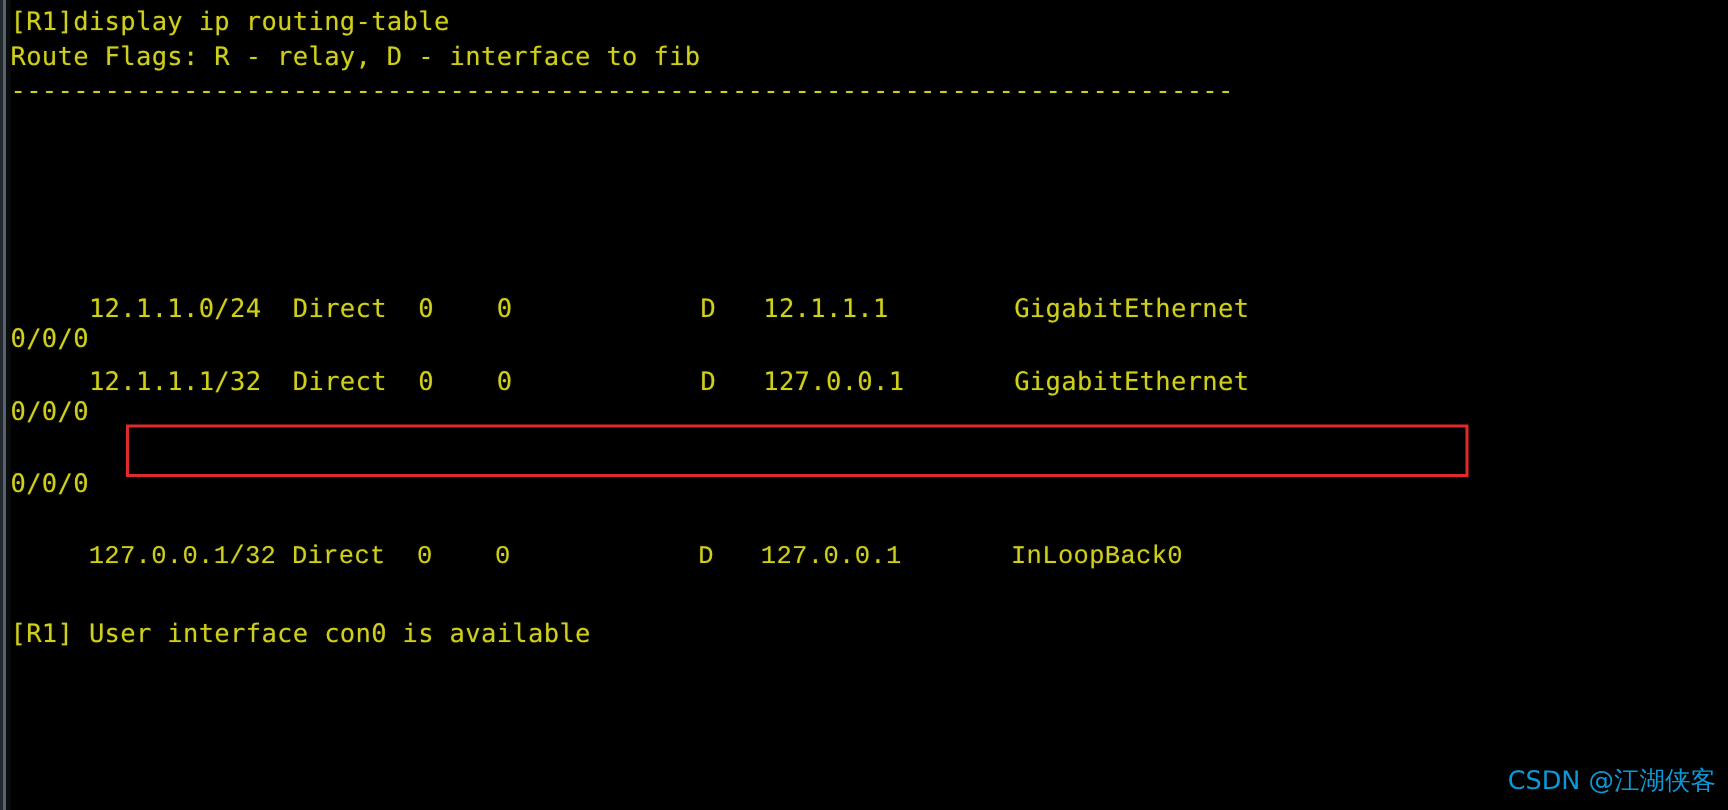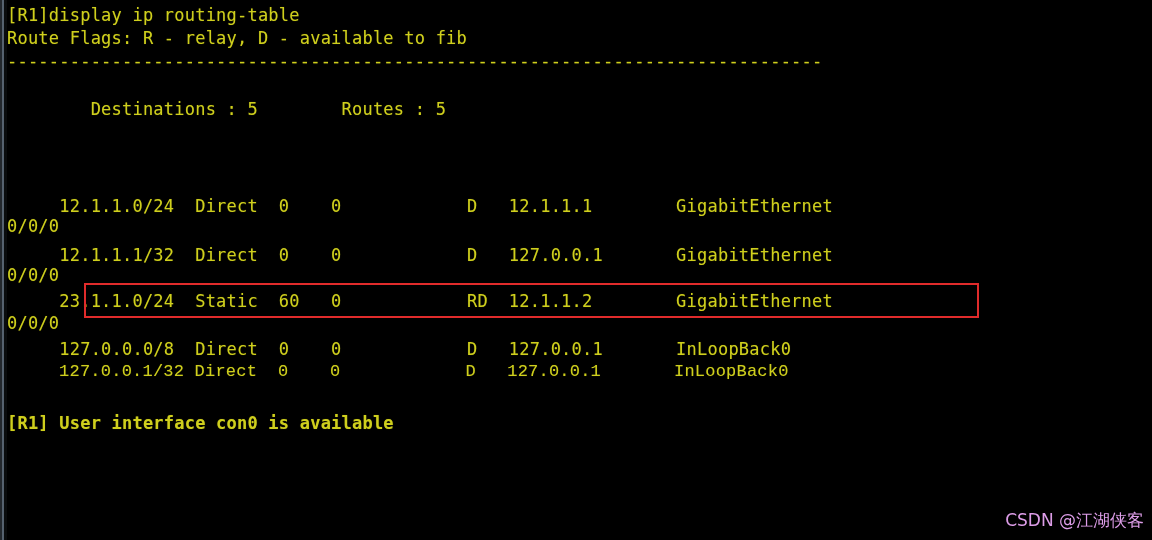--- a/index.html
+++ b/index.html
@@ -61,62 +61,59 @@
     border: 2px solid #e02b2b;
     box-sizing: border-box;
     pointer-events: none;
     background: transparent;
   }
 
   .watermark {
     position: absolute;
     right: 8px;
     bottom: 8px;
-    color: #f0abfc;
+    color: #0ea5e9;
     font-size: 17px;
     font-family: "DejaVu Sans", "Liberation Sans", sans-serif;
     white-space: pre;
     opacity: 0.92;
   }
 </style>
 </head>
 <body>
 
 <div id="terminal">
 
   <div class="edge-dark"></div>
   <div class="edge-light"></div>
   <div class="edge-inner"></div>
 
   <div class="console">
 
     <div class="line" style="top:5px;">[R1]display ip routing-table</div>
 
-    <div class="line" style="top:28px;">Route Flags: R - relay, D - available to fib</div>
+    <div class="line" style="top:28px;">Route Flags: R - relay, D - interface to fib</div>
 
     <div class="line" style="top:51px;">------------------------------------------------------------------------------</div>
 
 
-    <div class="line" style="top:99px;">        Destinations : 5        Routes : 5</div>
 
 
     <div class="line" style="top:196px;">     12.1.1.0/24  Direct  0    0            D   12.1.1.1        GigabitEthernet</div>
     <div class="line" style="top:216px;">0/0/0</div>
 
     <div class="line" style="top:245px;text-align:right;">     12.1.1.1/32  Direct  0    0            D   127.0.0.1       GigabitEthernet</div>
     <div class="line" style="top:265px;">0/0/0</div>
 
-    <div class="line" style="top:291px;">     23.1.1.0/24  Static  60   0            RD  12.1.1.2        GigabitEthernet</div>
     <div class="line" style="top:313px;">0/0/0</div>
 
-    <div class="line" style="top:339px;">     127.0.0.0/8  Direct  0    0            D   127.0.0.1       InLoopBack0</div>
 
     <div class="line" style="top:362px;font-family:Liberation Mono, monospace;">     127.0.0.1/32 Direct  0    0            D   127.0.0.1       InLoopBack0</div>
 
-    <div class="line" style="top:413px;font-weight:bold;">[R1] User interface con0 is available</div>
+    <div class="line" style="top:413px;">[R1] User interface con0 is available</div>
 
 
   </div>
 
   <div class="highlight-box" style="left:84px; top:283px; width:895px; height:35px;"></div>
 
   <div class="watermark">CSDN @江湖侠客</div>
 
 </div>
 

